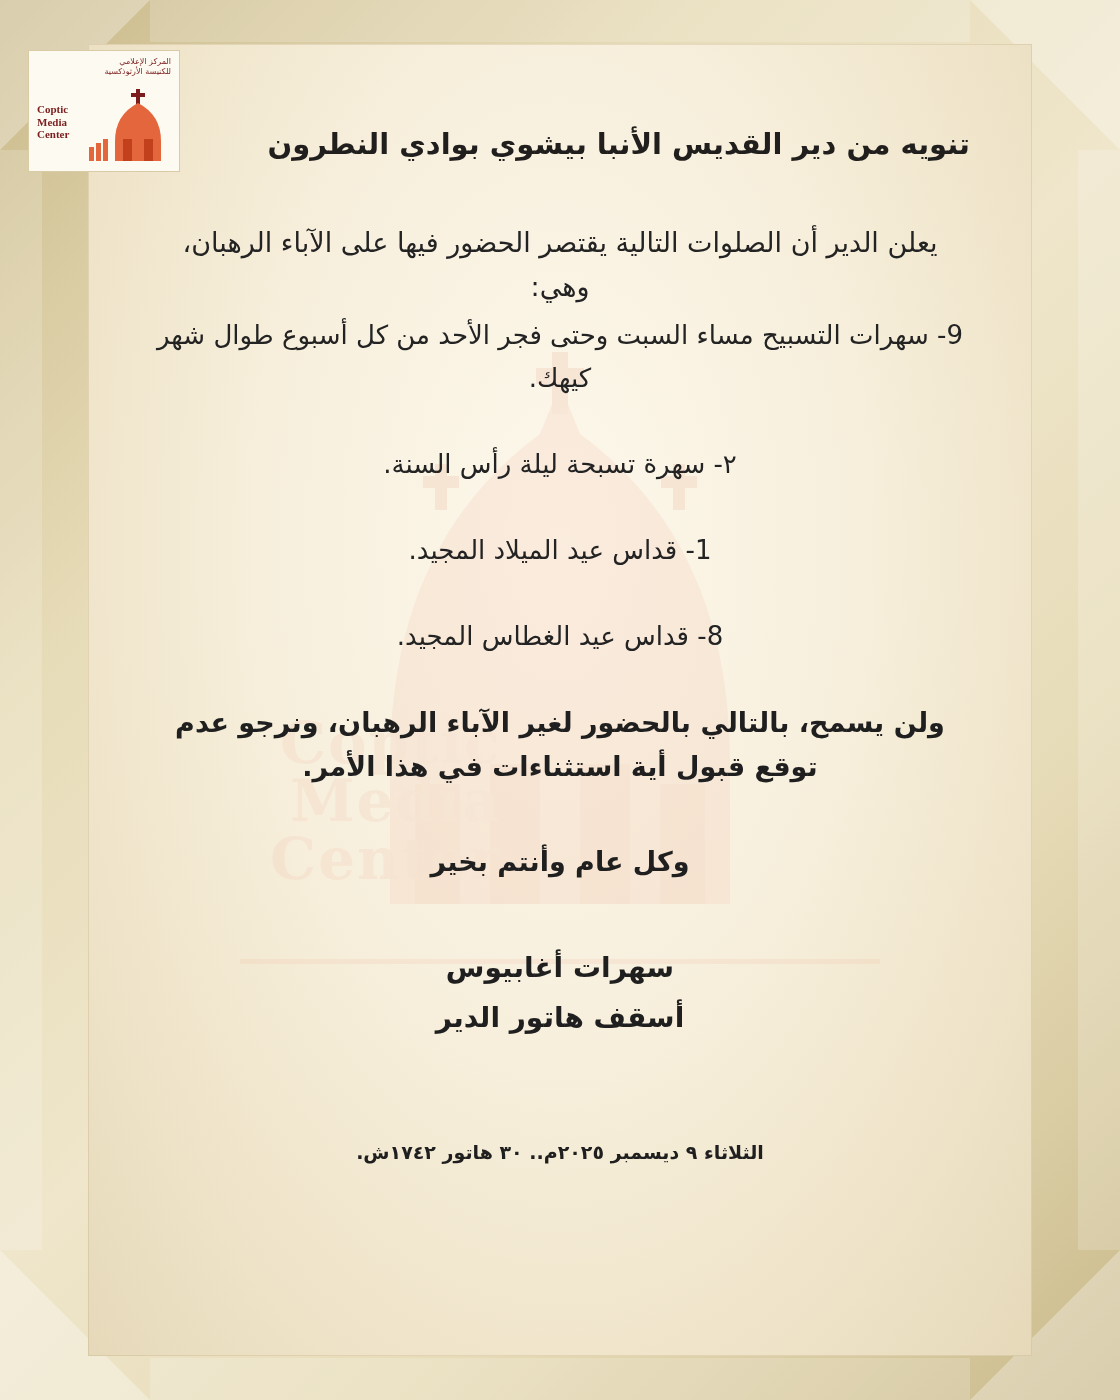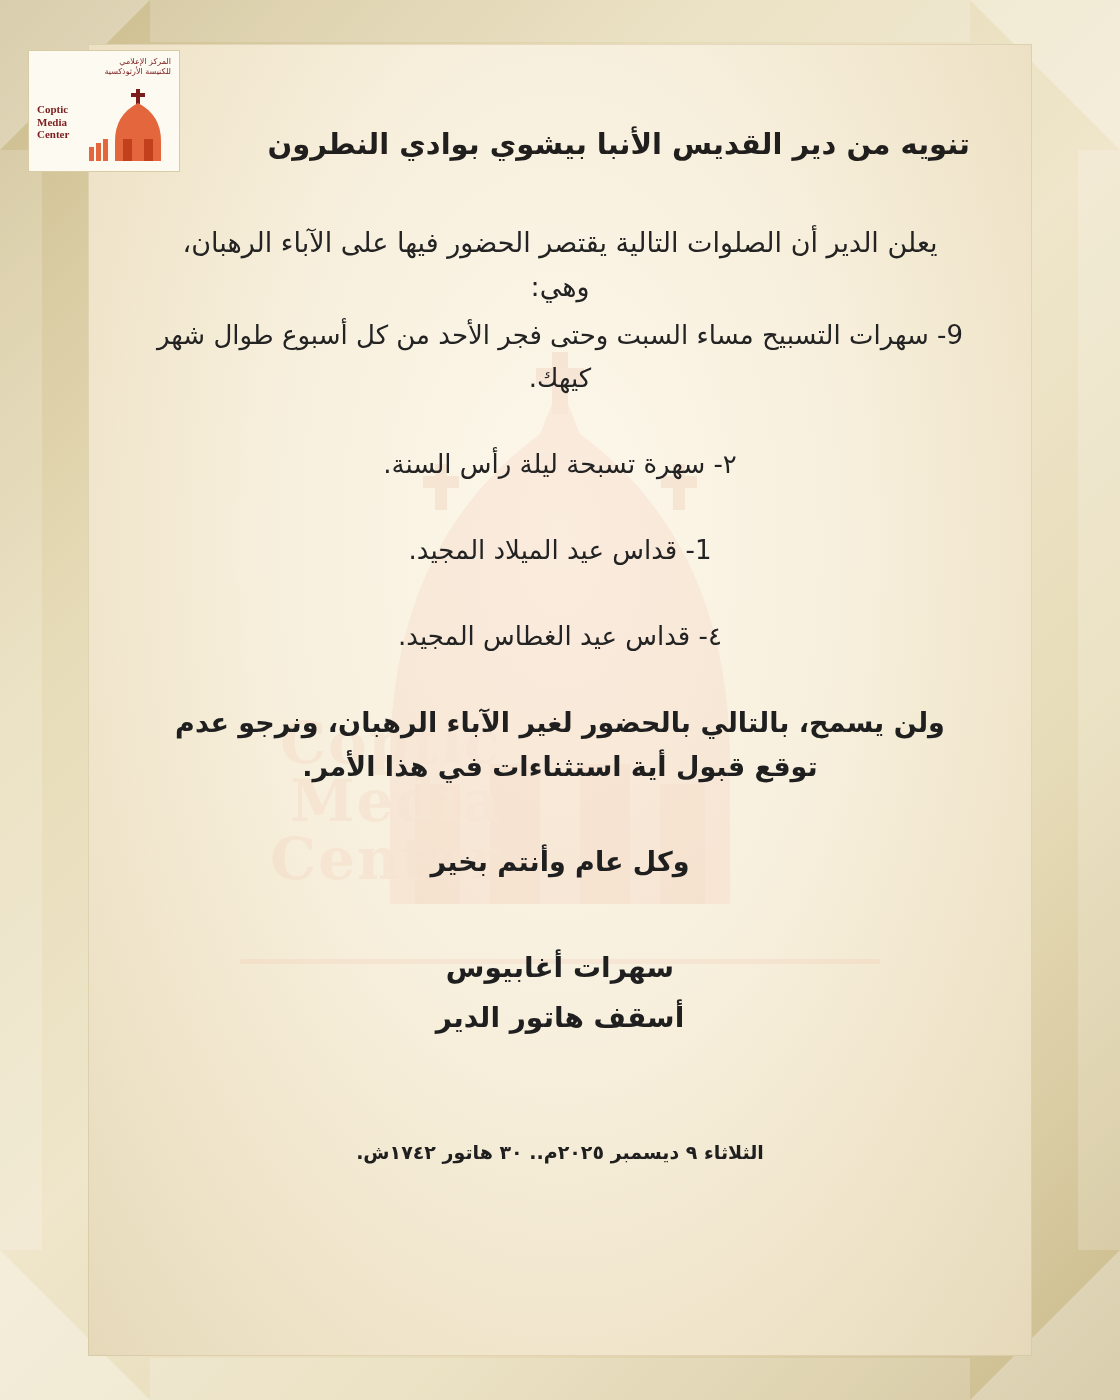--- a/index.html
+++ b/index.html
@@ -264,21 +264,21 @@
     <div class="content">
 
       <h1 class="headline">تنويه من دير القديس الأنبا بيشوي بوادي النطرون</h1>
 
       <p class="intro">يعلن الدير أن الصلوات التالية يقتصر الحضور فيها على الآباء الرهبان، وهي:</p>
 
       <ul class="list">
         <li class="list-item first">9- سهرات التسبيح مساء السبت وحتى فجر الأحد من كل أسبوع طوال شهر كيهك.</li>
         <li class="list-item">٢- سهرة تسبحة ليلة رأس السنة.</li>
         <li class="list-item">1- قداس عيد الميلاد المجيد.</li>
-        <li class="list-item">٤- قداس عيد الغطاس المجيد.</li>
+        <li class="list-item">8- قداس عيد الغطاس المجيد.</li>
       </ul>
 
       <p class="closing">ولن يسمح، بالتالي بالحضور لغير الآباء الرهبان، ونرجو عدم توقع قبول أية استثناءات في هذا الأمر.</p>
 
       <p class="greeting">وكل عام وأنتم بخير</p>
 
       <p class="signature">سهرات أغابيوس</p>
       <p class="signature-title">أسقف هاتور الدير</p>
 
       <p class="date">الثلاثاء ٩ ديسمبر ٢٠٢٥م.. ٣٠ هاتور ١٧٤٢ش.</p>

